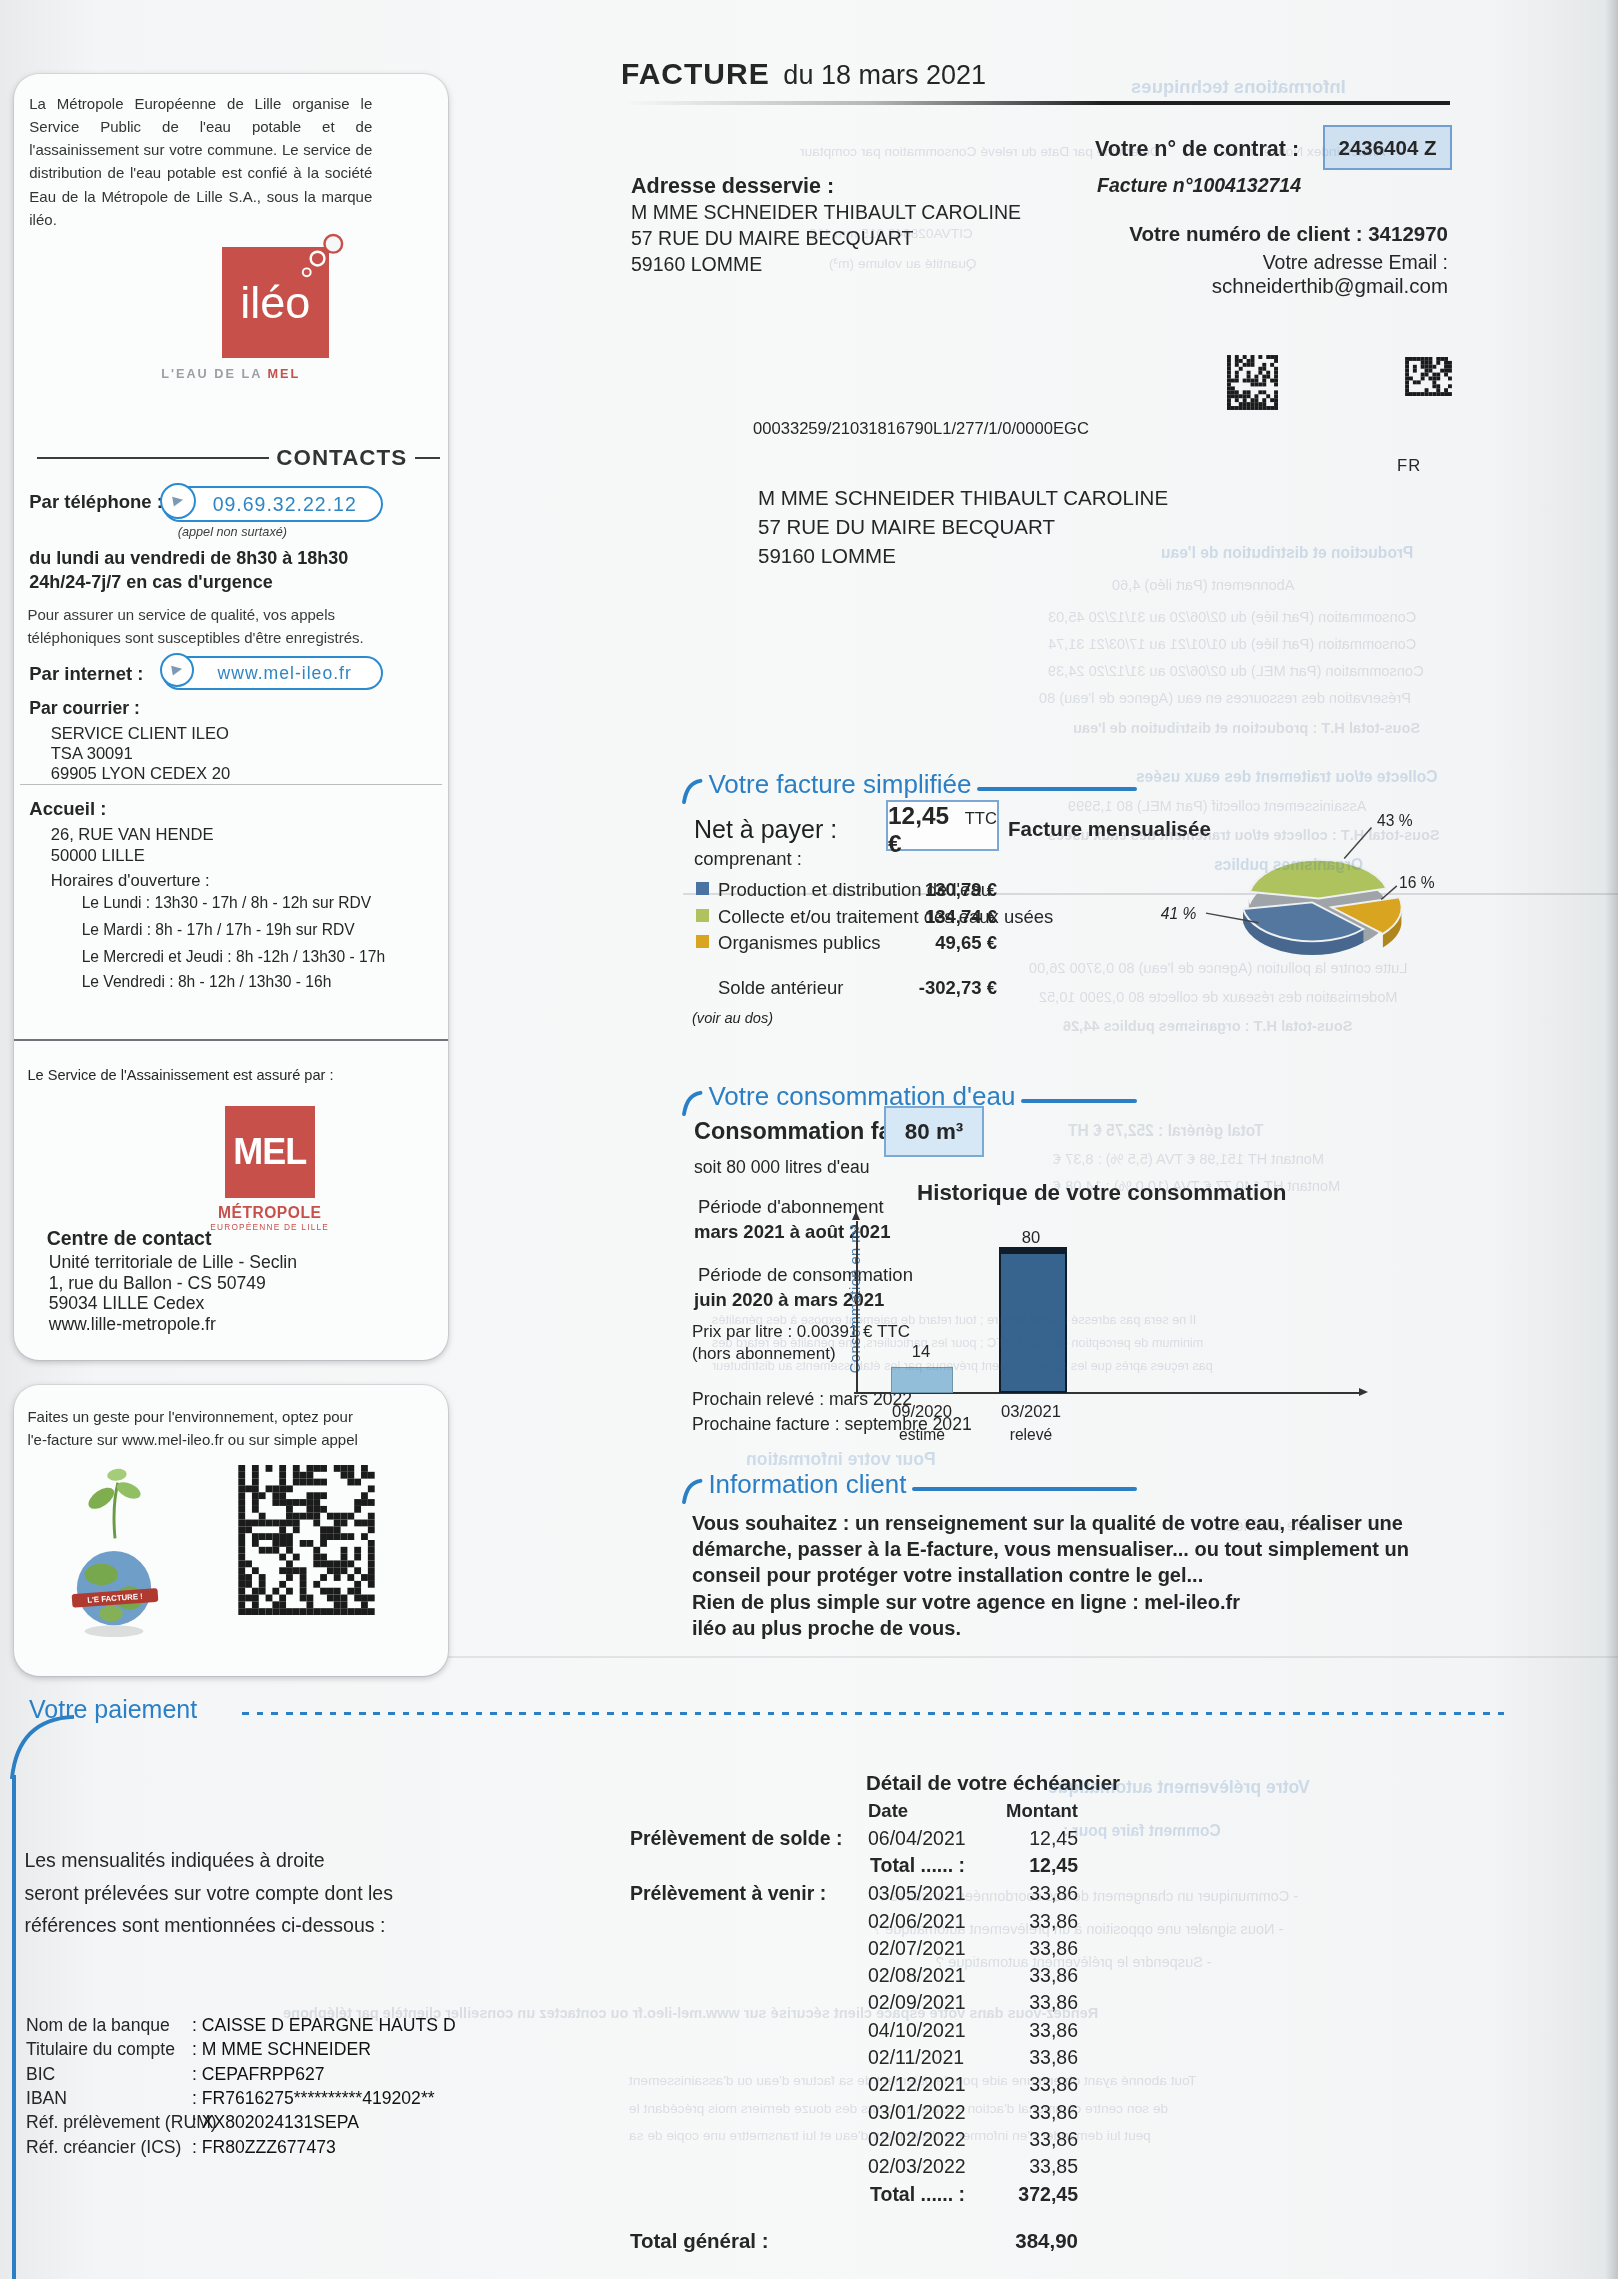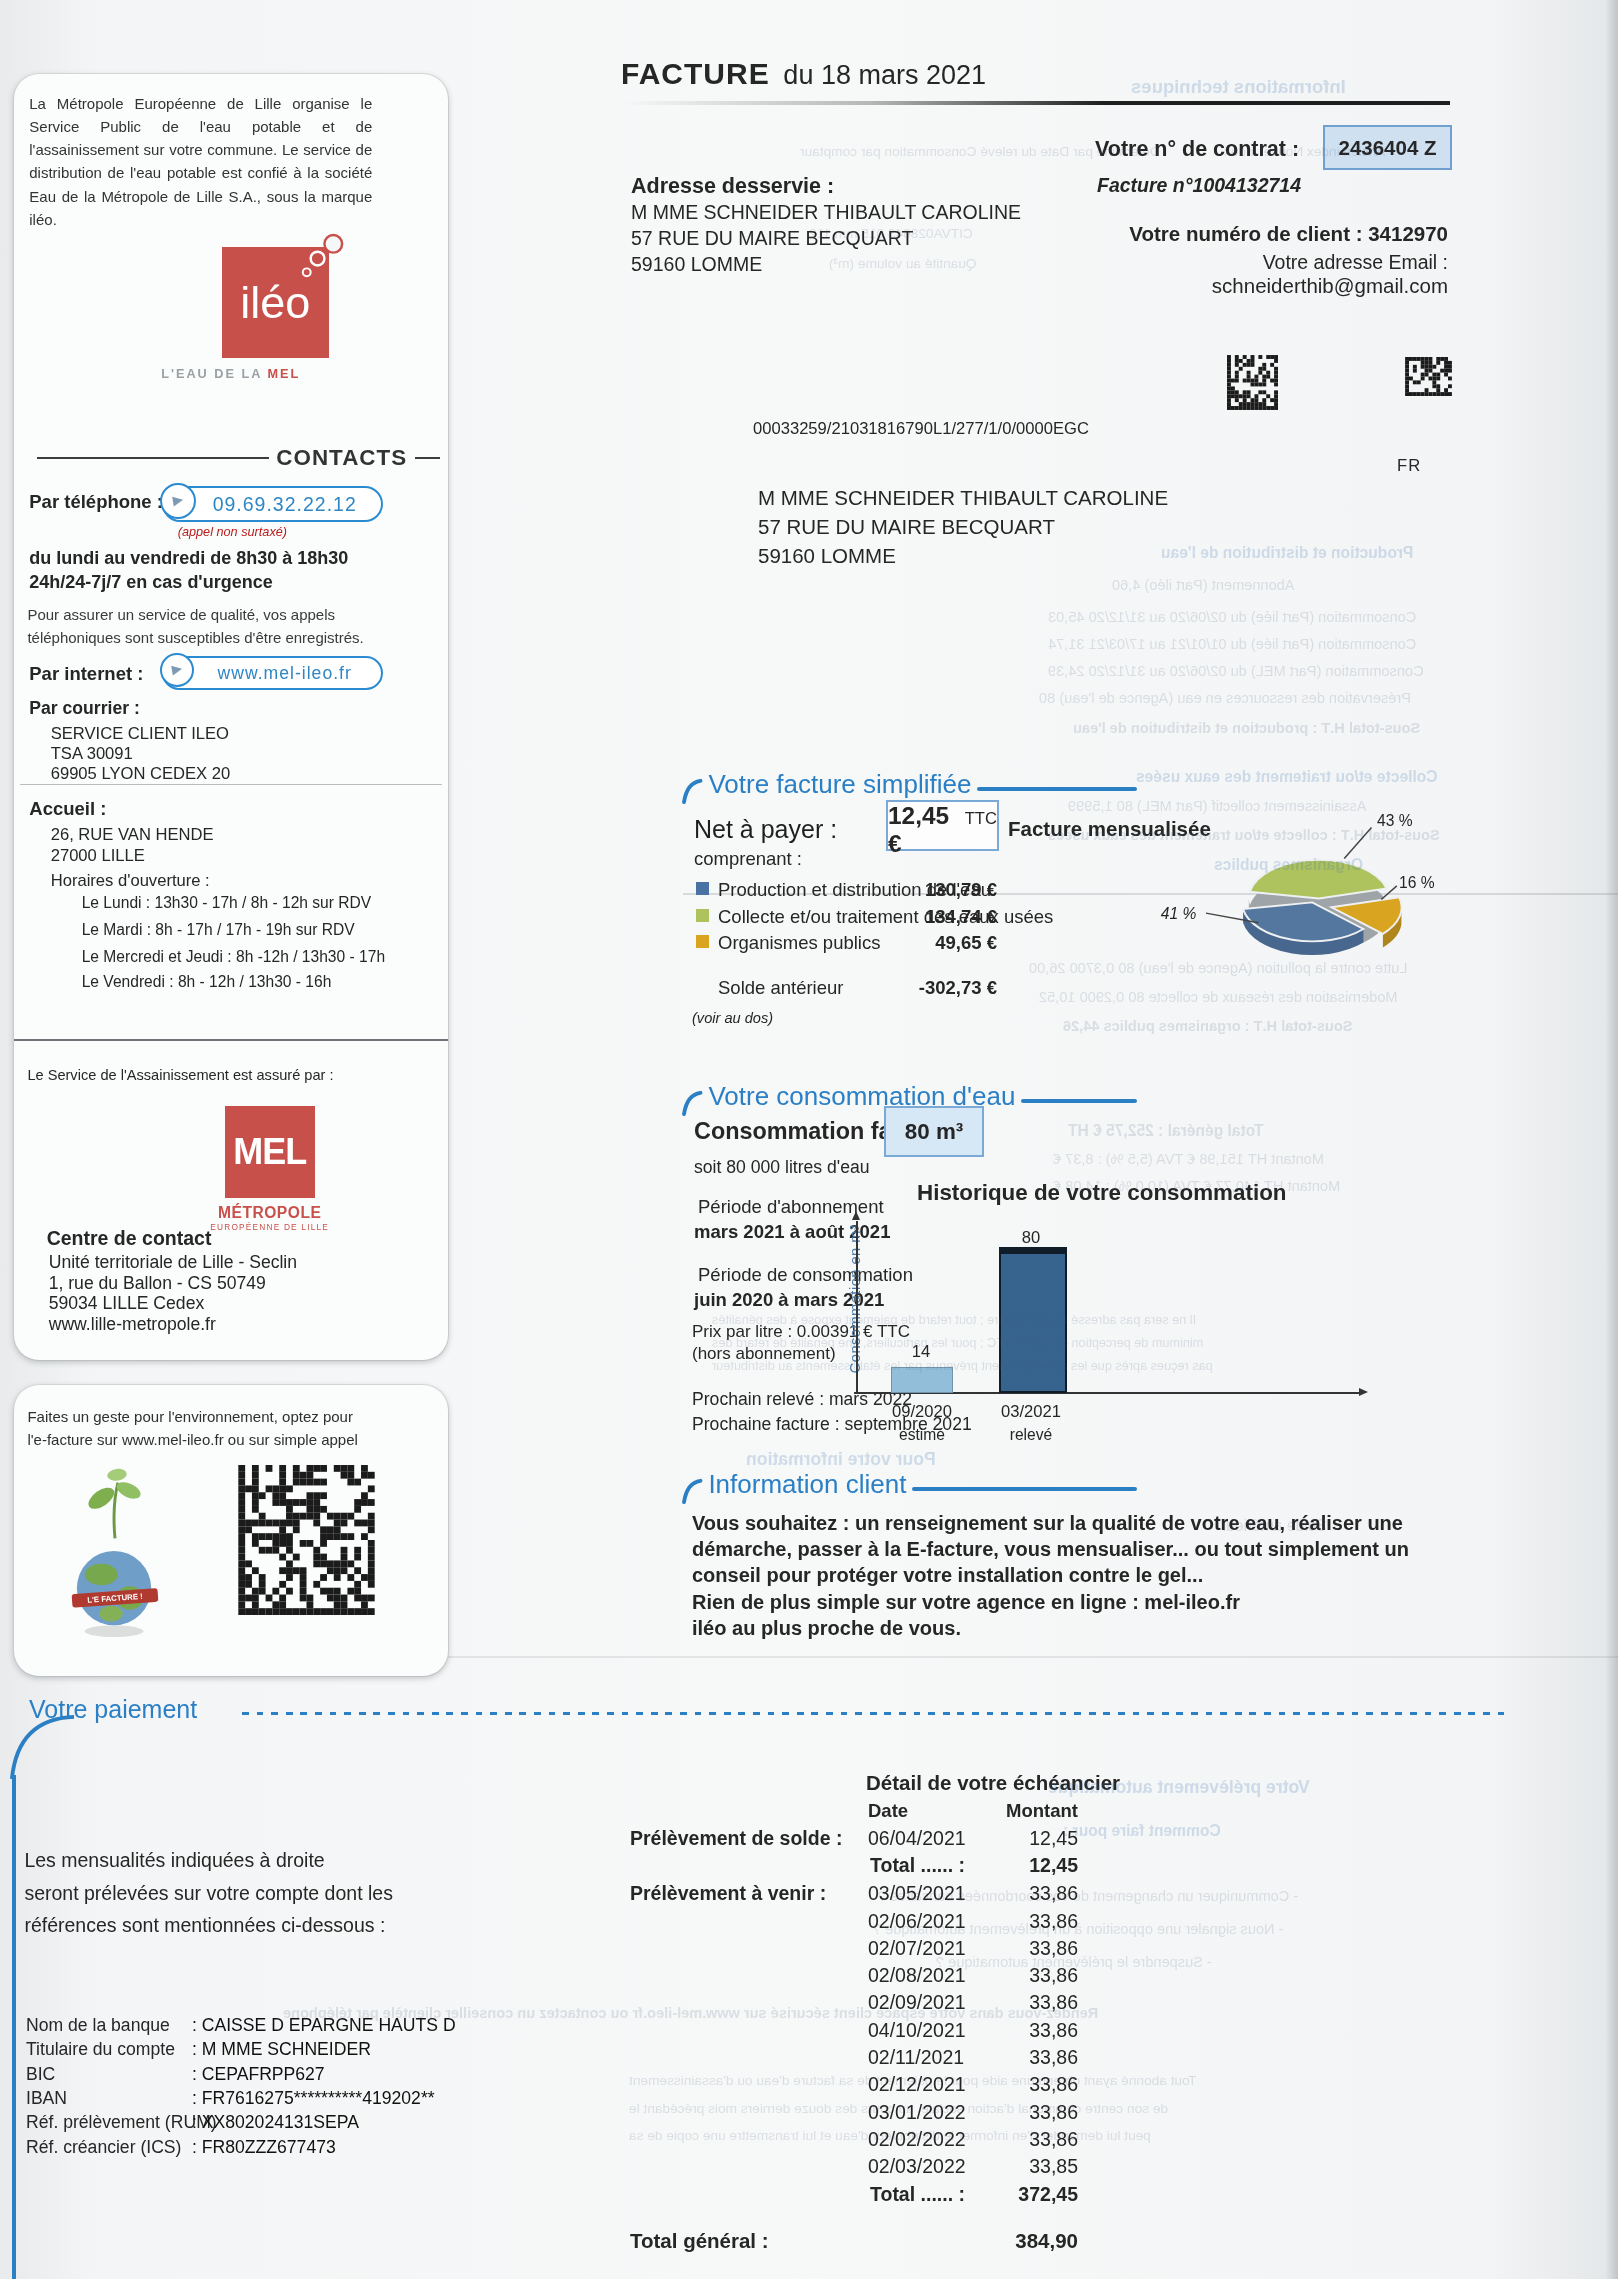--- a/index.html
+++ b/index.html
@@ -75,21 +75,21 @@
 
     <div class="abs f19 b" style="left:15.6px;top:417px;">Par téléphone :</div>
     <div class="pill" style="left:148px;top:412px;width:217px;">
       <span class="pill-icon">
         <svg width="15.6" height="15.6" viewBox="0 0 16 16">
             <path d="M3,3 L13.5,8 L3,13 Z" fill="#7d99b3" transform="rotate(-10 8 8)"></path>
           </svg>
       </span>
       <span class="pill-text f20">09.69.32.22.12</span>
     </div>
-    <div class="abs f13 i" style="left:164px;top:451px;color:#b91c1c;">(appel non surtaxé)</div>
+    <div class="abs f13 i" style="left:164px;top:451px;color:#404040;">(appel non surtaxé)</div>
 
     <div class="abs b" style="left:15.6px;top:474px;font-size:18px;">du lundi au vendredi de 8h30 à 18h30</div>
     <div class="abs b" style="left:15.6px;top:498px;font-size:18px;">24h/24-7j/7 en cas d'urgence</div>
     <div class="abs f14" style="left:13.7px;top:530px;width:349px;line-height:1.5;white-space:normal;color:#3a3a3a;">Pour assurer un service de qualité, vos appels téléphoniques sont susceptibles d'être enregistrés.</div>
 
     <div class="abs f19 b" style="left:15.6px;top:589px;">Par internet :</div>
     <div class="pill" style="left:148px;top:582px;width:217px;height:30px;">
       <span class="pill-icon" style="width:30px;height:30px;">
         <svg width="15.6" height="15.6" viewBox="0 0 16 16">
             <path d="M3,3 L13.5,8 L3,13 Z" fill="#7d99b3" transform="rotate(-10 8 8)"></path>
@@ -100,21 +100,21 @@
 
     <div class="abs f18 b" style="left:15.6px;top:624px;">Par courrier :</div>
     <div class="abs f17" style="left:37px;top:650px;">SERVICE CLIENT ILEO</div>
     <div class="abs f17" style="left:37px;top:670px;">TSA 30091</div>
     <div class="abs f17" style="left:37px;top:690px;">69905 LYON CEDEX 20</div>
 
     <div class="divider" style="top:710px;"></div>
 
     <div class="abs f19 b" style="left:15.6px;top:724px;">Accueil :</div>
     <div class="abs f17" style="left:37px;top:751px;">26, RUE VAN HENDE</div>
-    <div class="abs f17" style="left:37px;top:772px;">27000 LILLE</div>
+    <div class="abs f17" style="left:37px;top:772px;">50000 LILLE</div>
     <div class="abs f17" style="left:37px;top:797px;">Horaires d'ouverture :</div>
     <div class="abs f16" style="left:68px;top:820px;">Le Lundi : 13h30 - 17h / 8h - 12h sur RDV</div>
     <div class="abs f16" style="left:68px;top:847px;">Le Mardi : 8h - 17h / 17h - 19h sur RDV</div>
     <div class="abs f16" style="left:68px;top:874px;">Le Mercredi et Jeudi : 8h -12h / 13h30 - 17h</div>
     <div class="abs f16" style="left:68px;top:899px;">Le Vendredi : 8h - 12h / 13h30 - 16h</div>
 
     <div class="divider2" style="top:965px;"></div>
 
     <div class="abs f15" style="left:13.7px;top:993px;">Le Service de l'Assainissement est assuré par :</div>
     <div class="abs" style="left:183px;top:1032px;width:146px;text-align:center;">

